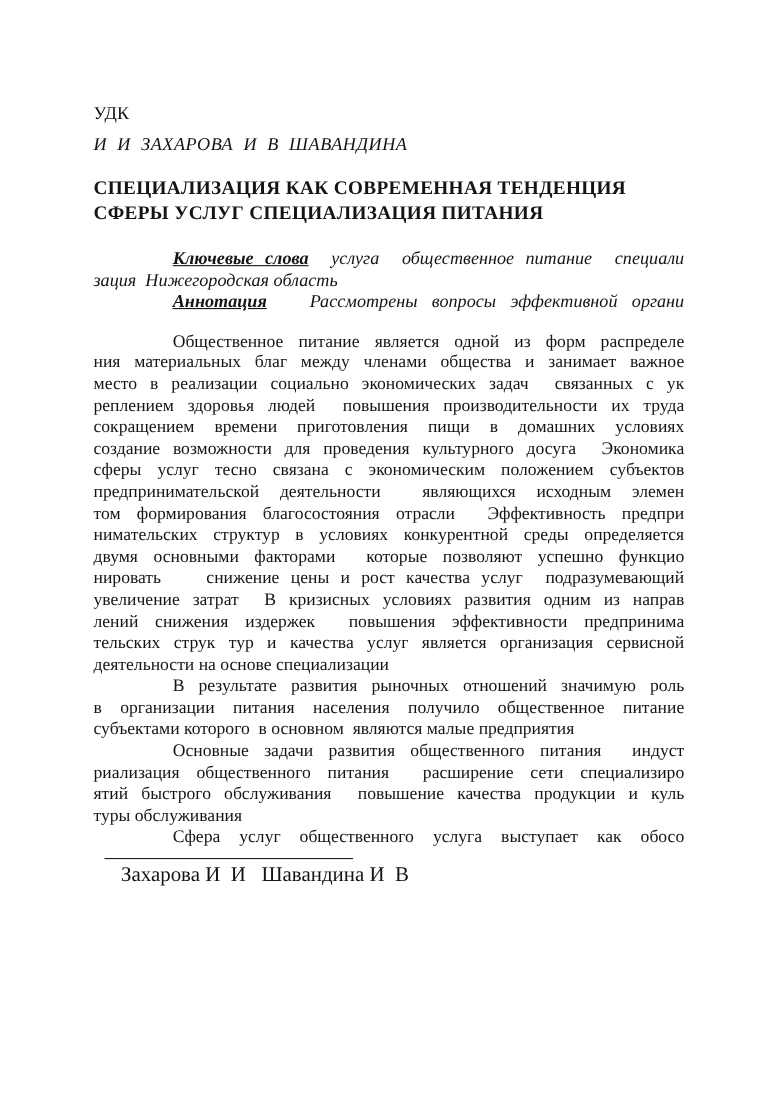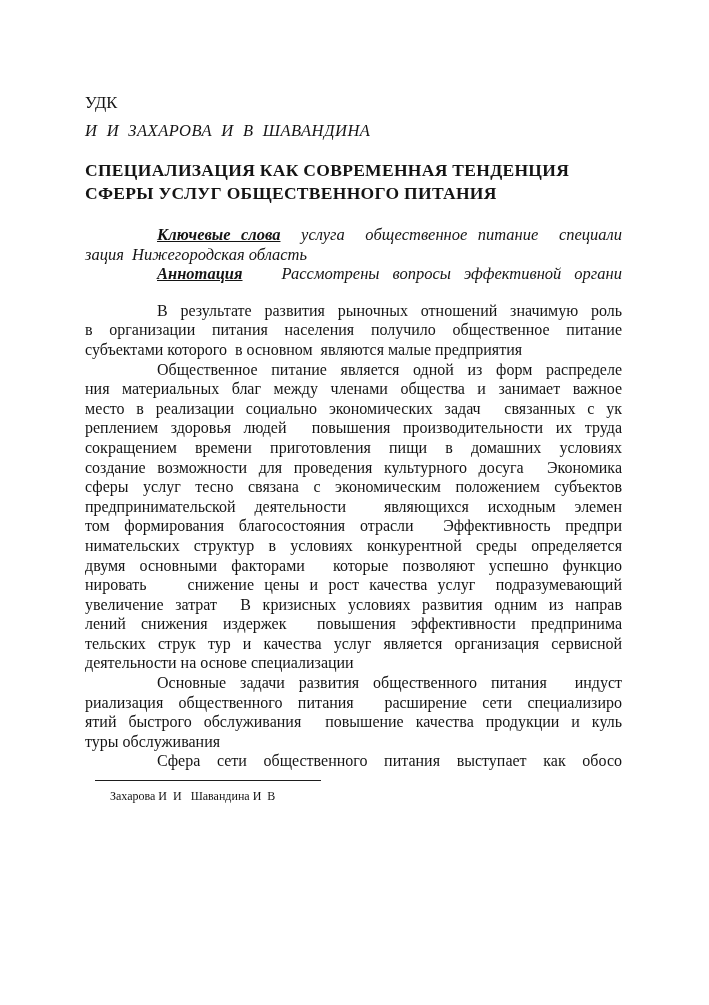--- a/index.html
+++ b/index.html
@@ -57,85 +57,85 @@
   .indent { text-indent: 72px; }
   .body-text { margin-top: 17px; }
   .footnote-rule {
     margin: 9px 0 5px 10px;
     width: 226px;
     height: 0;
     border-top: 1.6px solid #1d1d1d;
   }
   .page-footer {
     padding-left: 25px;
-    font-size: 12px;
+    font-size: 19px;
     line-height: 20px;
   }
 </style>
 </head>
 <body>
 
 <div class="page">
 
   <div class="udc">УДК</div>
 
   <div class="authors">И &nbsp;И &nbsp;ЗАХАРОВА &nbsp;И &nbsp;В &nbsp;ШАВАНДИНА</div>
 
   <div class="title">
     <div>СПЕЦИАЛИЗАЦИЯ КАК СОВРЕМЕННАЯ ТЕНДЕНЦИЯ</div>
-    <div>СФЕРЫ УСЛУГ ОБЩЕСТВЕННОГО ПИТАНИЯ</div>
+    <div>СФЕРЫ УСЛУГ СПЕЦИАЛИЗАЦИЯ ПИТАНИЯ</div>
   </div>
 
   <div class="kw-block">
     <div class="tline indent">
       <span class="label">Ключевые слова</span><span> &nbsp;услуга &nbsp;общественное питание &nbsp;специали</span>
     </div>
     <div>
         <div class="tline last">зация &nbsp;Нижегородская область</div>
       </div>
   </div>
 
   <div class="ann-block">
     <div class="tline indent">
       <span class="label">Аннотация</span><span> &nbsp;&nbsp;Рассмотрены вопросы эффективной органи</span>
     </div>
   </div>
 
   <div class="body-text">
     <div class="para">
-        <div class="tline indent">В результате развития рыночных отношений значимую роль</div>
-        <div class="tline">в организации питания населения получило общественное питание</div>
-        <div class="tline last">субъектами которого &nbsp;в основном &nbsp;являются малые предприятия</div>
-      </div>
-    <div class="para">
         <div class="tline indent">Общественное питание является одной из форм распределе</div>
         <div class="tline">ния материальных благ между членами общества и занимает важное</div>
         <div class="tline">место в реализации социально экономических задач &nbsp;связанных с ук</div>
         <div class="tline">реплением здоровья людей &nbsp;повышения производительности их труда</div>
         <div class="tline">сокращением времени приготовления пищи в домашних условиях</div>
         <div class="tline">создание возможности для проведения культурного досуга &nbsp;Экономика</div>
         <div class="tline">сферы услуг тесно связана с экономическим положением субъектов</div>
         <div class="tline">предпринимательской деятельности &nbsp;являющихся исходным элемен</div>
         <div class="tline">том формирования благосостояния отрасли &nbsp;Эффективность предпри</div>
         <div class="tline">нимательских структур в условиях конкурентной среды определяется</div>
         <div class="tline">двумя основными факторами &nbsp;которые позволяют успешно функцио</div>
         <div class="tline">нировать &nbsp;&nbsp;&nbsp;снижение цены и рост качества услуг &nbsp;подразумевающий</div>
         <div class="tline">увеличение затрат &nbsp;В кризисных условиях развития одним из направ</div>
         <div class="tline">лений снижения издержек &nbsp;повышения эффективности предпринима</div>
         <div class="tline">тельских струк тур и качества услуг является организация сервисной</div>
         <div class="tline last">деятельности на основе специализации</div>
       </div>
     <div class="para">
+        <div class="tline indent">В результате развития рыночных отношений значимую роль</div>
+        <div class="tline">в организации питания населения получило общественное питание</div>
+        <div class="tline last">субъектами которого &nbsp;в основном &nbsp;являются малые предприятия</div>
+      </div>
+    <div class="para">
         <div class="tline indent">Основные задачи развития общественного питания &nbsp;индуст</div>
         <div class="tline">риализация общественного питания &nbsp;расширение сети специализиро</div>
         <div class="tline">ятий быстрого обслуживания &nbsp;повышение качества продукции и куль</div>
         <div class="tline last">туры обслуживания</div>
       </div>
     <div class="para">
-        <div class="tline indent">Сфера сети общественного питания выступает как обосо</div>
+        <div class="tline indent">Сфера услуг общественного услуга выступает как обосо</div>
       </div>
   </div>
 
   <div class="footnote-rule"></div>
 
   <div class="page-footer">Захарова И &nbsp;И &nbsp;&nbsp;Шавандина И &nbsp;В</div>
 
 </div>
 
 </body></html>

